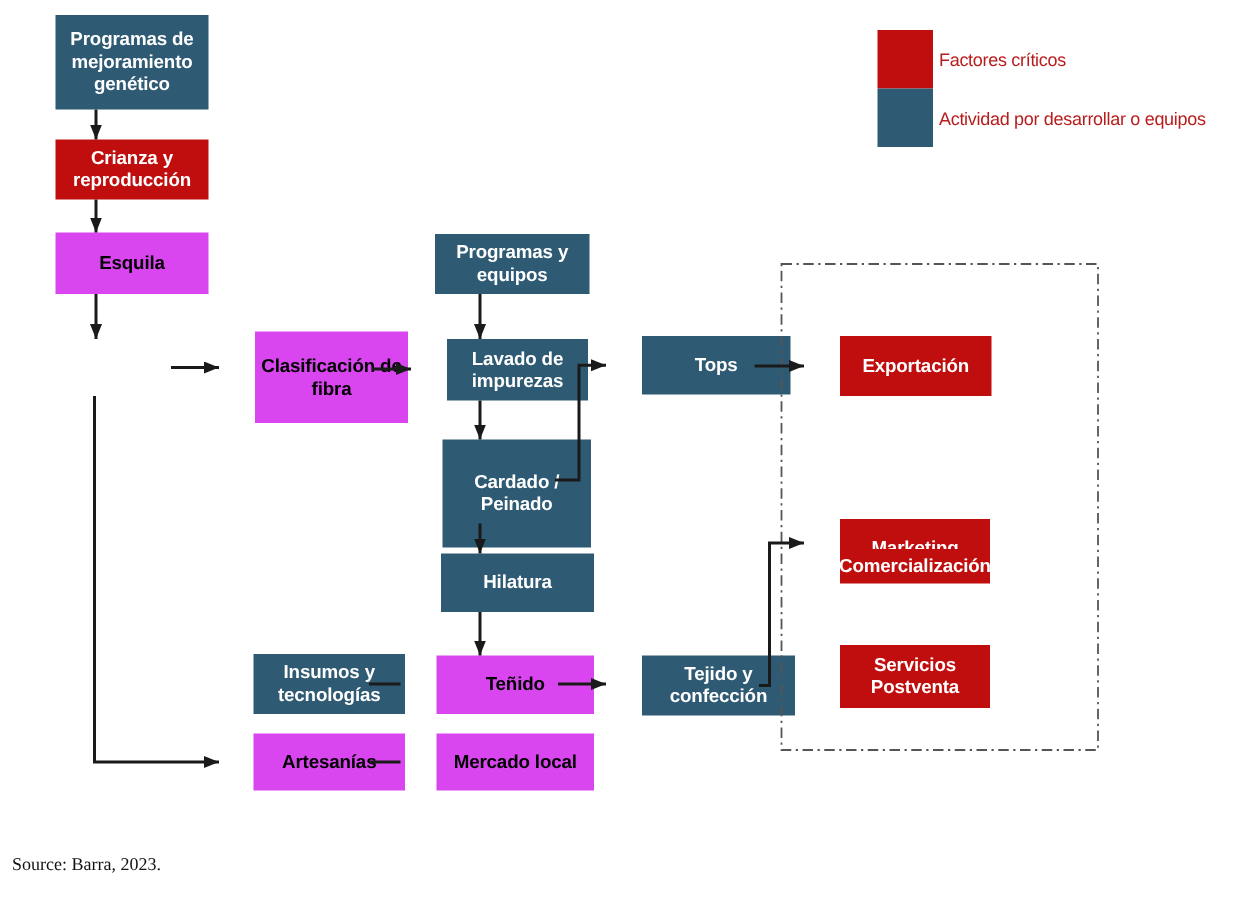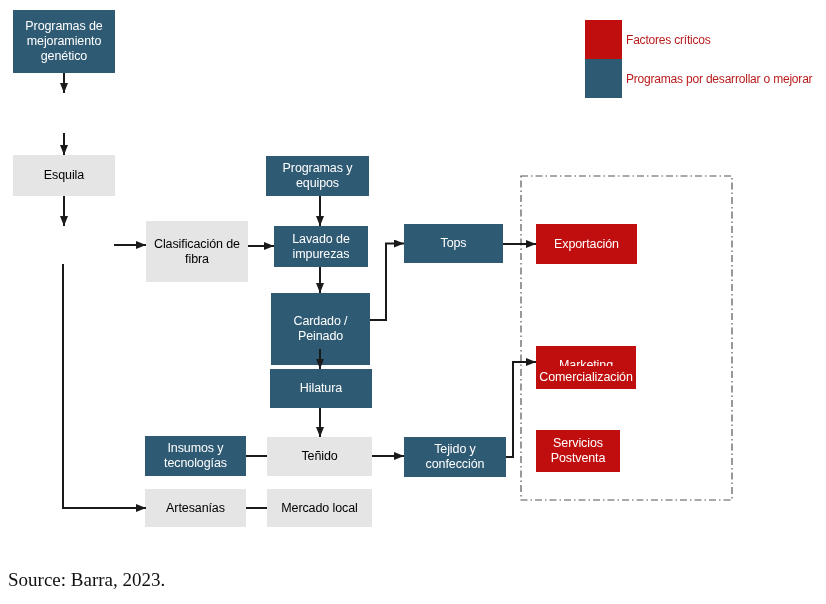--- a/index.html
+++ b/index.html
@@ -3,40 +3,40 @@
 <meta charset="utf-8">
 <style>
   html,body{margin:0;padding:0;background:#ffffff;}
   .canvas{
     position:relative;width:826px;height:604px;background:#ffffff;
     font-family:"Liberation Sans",sans-serif;overflow:hidden;
   }
   .node{
     position:absolute;z-index:2;box-sizing:border-box;
     display:flex;align-items:center;justify-content:center;
-    text-align:center;font-weight:normal;font-size:12.5px;line-height:1.2;
-    white-space:pre-line;letter-spacing:-0.1px;padding:2px;
+    text-align:center;font-weight:bold;font-size:12.5px;line-height:1.2;
+    white-space:pre-line;letter-spacing:-0.1px;padding:2px;margin-left:24px;
   }
   .node.blue{background:#2F5A73;color:#ffffff;}
   .node.red{background:#C00E0E;color:#ffffff;}
-  .node.green{background:#e5e5e5;color:#000000;}
+  .node.green{background:#d946ef;color:#000000;}
   svg.wires{position:absolute;left:0;top:0;z-index:3;pointer-events:none;}
   .legend{position:absolute;left:585px;top:20px;z-index:2;}
   .legend-row{display:flex;align-items:center;height:39px;}
   .sw{width:37px;height:39px;flex:0 0 37px;}
   .sw.red{background:#C00E0E;}
   .sw.green{background:#92D050;}
   .sw.blue{background:#2F5A73;}
   .legend-label{
     margin-left:4px;font-weight:normal;font-size:12px;color:#b91c1c;
     letter-spacing:-0.2px;white-space:nowrap;
   }
   .source{
     position:absolute;left:8px;top:569px;z-index:2;
-    font-family:"Liberation Serif",serif;font-size:19px;color:#111111;text-align:right;
+    font-family:"Liberation Serif",serif;font-size:12px;color:#111111;text-align:right;
   }
 </style>
 </head>
 <body>
 
 <div class="canvas">
 
   <svg class="wires" width="826" height="604" viewBox="0 0 826 604">
     <defs>
       <marker id="ah" markerUnits="userSpaceOnUse" markerWidth="11" markerHeight="9" refX="10" refY="4" orient="auto">
@@ -60,20 +60,22 @@
       <path d="M372,456 H404" marker-end="url(#ah)"></path>
       <path d="M506,457 H513 V362 H536" marker-end="url(#ah)"></path>
       <path d="M246,508 H267"></path>
       <path d="M63,264 V508 H146" marker-end="url(#ah)"></path>
     </g>
   </svg>
 
   <div class="node blue" style="left:13px;top:10px;width:102px;height:63px">Programas de
 mejoramiento
 genético</div>
+  <div class="node red" style="left:13px;top:93px;width:102px;height:40px">Crianza y
+reproducción</div>
   <div class="node green" style="left:13px;top:155px;width:102px;height:41px">Esquila</div>
   <div class="node green" style="left:146px;top:221px;width:102px;height:61px">Clasificación de
 fibra</div>
   <div class="node blue" style="left:266px;top:156px;width:103px;height:40px">Programas y
 equipos</div>
   <div class="node blue" style="left:274px;top:226px;width:94px;height:41px">Lavado de
 impurezas</div>
   <div class="node blue" style="left:271px;top:293px;width:99px;height:72px">Cardado /
 Peinado</div>
   <div class="node blue" style="left:270px;top:369px;width:102px;height:39px">Hilatura</div>
@@ -81,29 +83,29 @@
   <div class="node blue" style="left:145px;top:436px;width:101px;height:40px">Insumos y
 tecnologías</div>
   <div class="node blue" style="left:404px;top:437px;width:102px;height:40px">Tejido y
 confección</div>
   <div class="node green" style="left:145px;top:489px;width:101px;height:38px">Artesanías</div>
   <div class="node green" style="left:267px;top:489px;width:105px;height:38px">Mercado local</div>
   <div class="node blue" style="left:404px;top:224px;width:99px;height:39px">Tops</div>
   <div class="node red" style="left:536px;top:224px;width:101px;height:40px">Exportación</div>
   <div class="node red" style="left:536px;top:346px;width:100px;height:38px">Marketing</div>
   <div class="node red" style="left:536px;top:366px;width:100px;height:23px">Comercialización</div>
-  <div class="node red" style="left:536px;top:430px;width:84px;height:42px">Servicios
+  <div class="node red" style="left:536px;top:430px;width:100px;height:42px">Servicios
 Postventa</div>
 
   <div class="legend">
     <div class="legend-row">
       <span class="sw red"></span>
       <span class="legend-label">Factores críticos</span>
     </div>
     <div class="legend-row">
       <span class="sw blue"></span>
-      <span class="legend-label">Programas por desarrollar o mejorar</span>
+      <span class="legend-label">Actividad por desarrollar o equipos</span>
     </div>
   </div>
 
   <div class="source">Source: Barra, 2023.</div>
 
 </div>
 
 </body></html>

